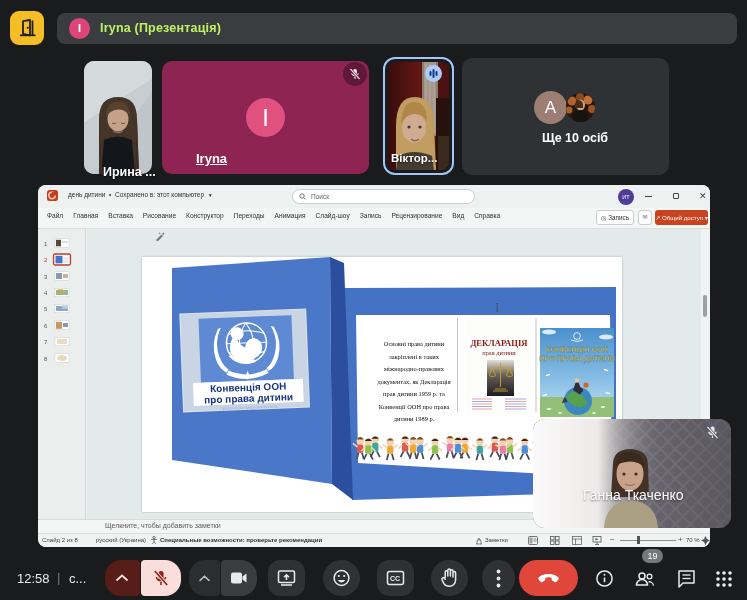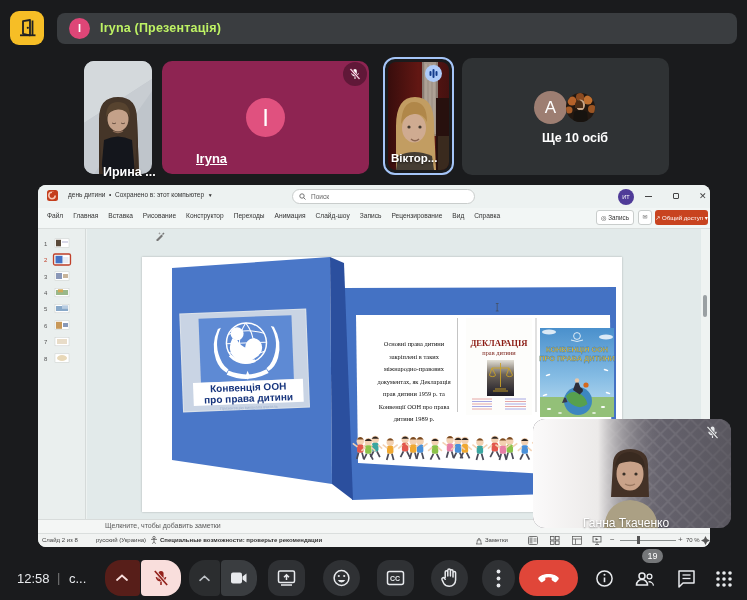--- a/index.html
+++ b/index.html
@@ -445,21 +445,21 @@
   <path d="M92 65 Q97 68 102 65" stroke="#9a7861" stroke-width="1.4" fill="none"></path>
   <path d="M71 109 Q73 83 97 81 Q123 83 125 109 Z" fill="#aba084"></path>
 </svg>
 </div>
 <svg class="abs" style="left:705px;top:425px;" width="15" height="15" viewBox="0 0 14 14">
   <path d="M7 1.5 a1.9 1.9 0 0 1 1.9 1.9 V7 A1.9 1.9 0 0 1 5.1 7 V3.4 A1.9 1.9 0 0 1 7 1.5 Z" fill="#e8eaed"></path>
   <path d="M3.5 6.3 a3.6 3.6 0 0 0 7 0 M7 10 V12.2" stroke="#e8eaed" stroke-width="1.1" fill="none"></path>
   <line x1="2.3" y1="1.8" x2="11.7" y2="12.2" stroke="#57555a" stroke-width="2.4"></line>
   <line x1="2.3" y1="1.8" x2="11.7" y2="12.2" stroke="#e8eaed" stroke-width="1.2"></line>
 </svg>
-<div class="abs" style="left:543px;top:516px;color:#fff;font-size:12px;text-shadow:0 1px 2px rgba(0,0,0,.45);padding-left:40px;">Ганна Ткаченко</div>
+<div class="abs" style="left:543px;top:487px;color:#fff;font-size:14px;text-shadow:0 1px 2px rgba(0,0,0,.45);padding-left:40px;">Ганна Ткаченко</div>
 
 <div class="abs" style="left:17px;top:571px;color:#e8eaed;font-size:13px;">12:58</div>
 <div class="abs" style="left:57px;top:570px;color:#777;font-size:13px;">|</div>
 <div class="abs" style="left:69px;top:571px;color:#e8eaed;font-size:13px;">c...</div>
 
 <div class="abs" style="left:105px;top:560px;width:35px;height:36px;background:#571e19;border-radius:16px 4px 4px 16px;"></div>
 <div class="abs" style="left:141px;top:560px;width:40px;height:36px;background:#f9dedc;border-radius:4px 16px 16px 4px;"></div>
 <svg class="abs" style="left:115px;top:573px;" width="14" height="10" viewBox="0 0 14 10">
       <path d="M2 7 L7 2.5 L12 7" stroke="#f9dedc" stroke-width="1.8" fill="none" stroke-linecap="round"></path>
     </svg>

